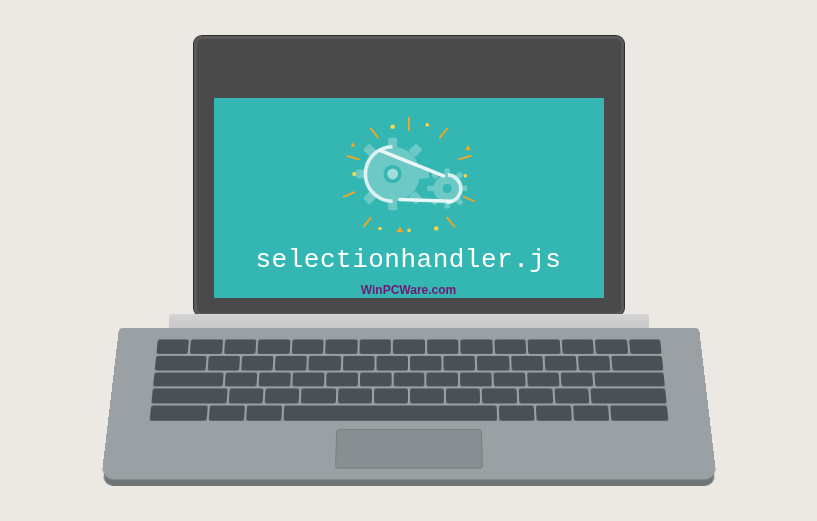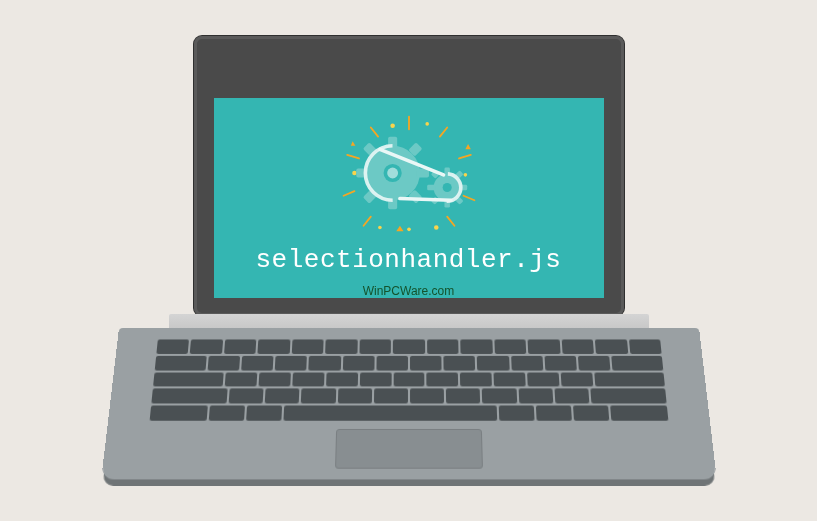--- a/index.html
+++ b/index.html
@@ -32,45 +32,45 @@
     .screen {
       position: absolute;
       top: 18px;
       left: 20px;
       right: 20px;
       bottom: 18px;
       background: #34b6b2;
       display: flex;
       flex-direction: column;
       align-items: center;
-      justify-content: space-between;
+      justify-content: center;
       padding-top: 10px;
       overflow: hidden;
       margin-top: 44px;
     }
     .gear-art {
       width: 200px;
       height: 130px;
       display: flex;
       align-items: center;
       justify-content: center;
     }
     .filename {
       color: #ffffff;
       font-family: 'Courier New', monospace;
       font-size: 26px;
       font-weight: normal;
       letter-spacing: 0.5px;
       margin-top: 6px;
     }
     .branding {
-      color: #14532d;
+      color: #701a75;
       font-family: Tahoma, sans-serif;
       font-size: 12px;
-      font-weight: normal;
+      font-weight: bold;
       margin-top: 8px;
     }
     
     .hinge {
       position: absolute;
       top: 283px;
       left: 80px;
       width: 480px;
       height: 14px;
       background: linear-gradient(180deg, #d4d4d4 0%, #c8c8c8 100%);

